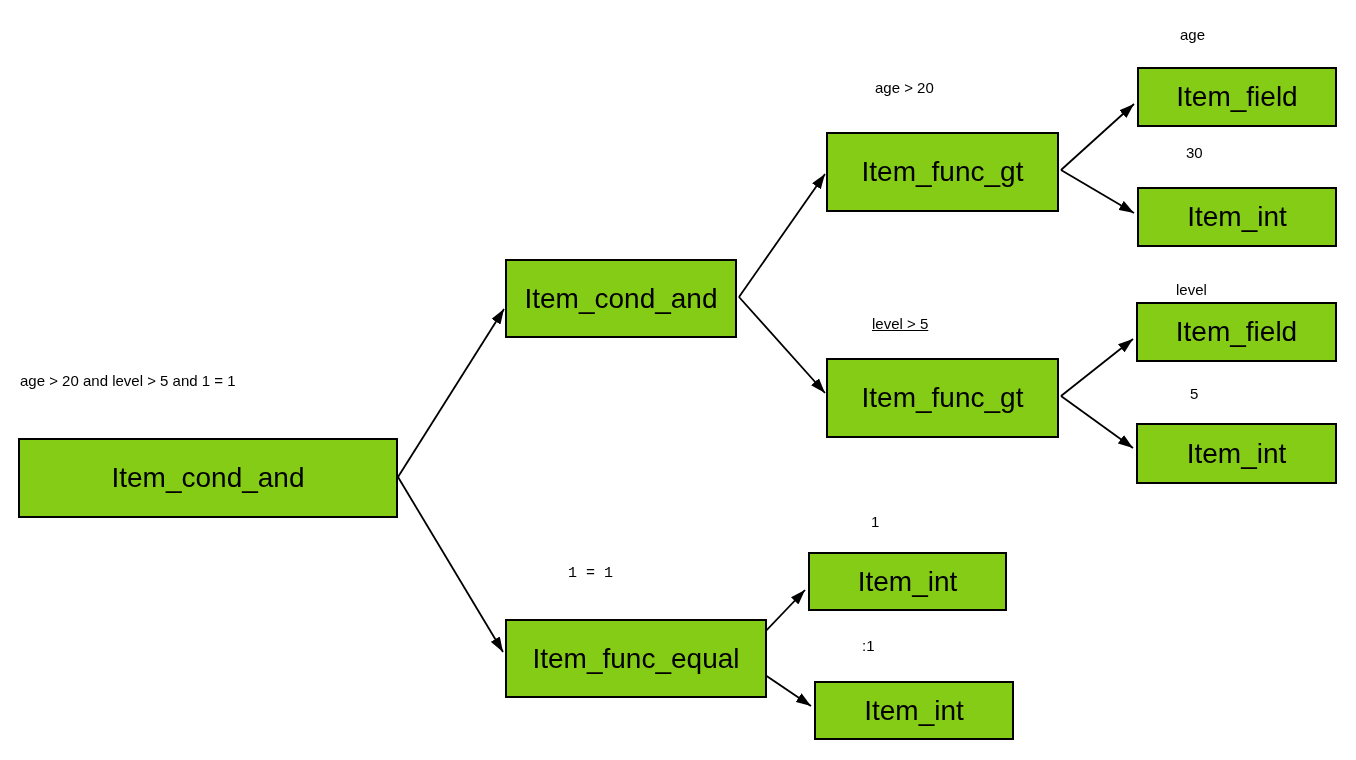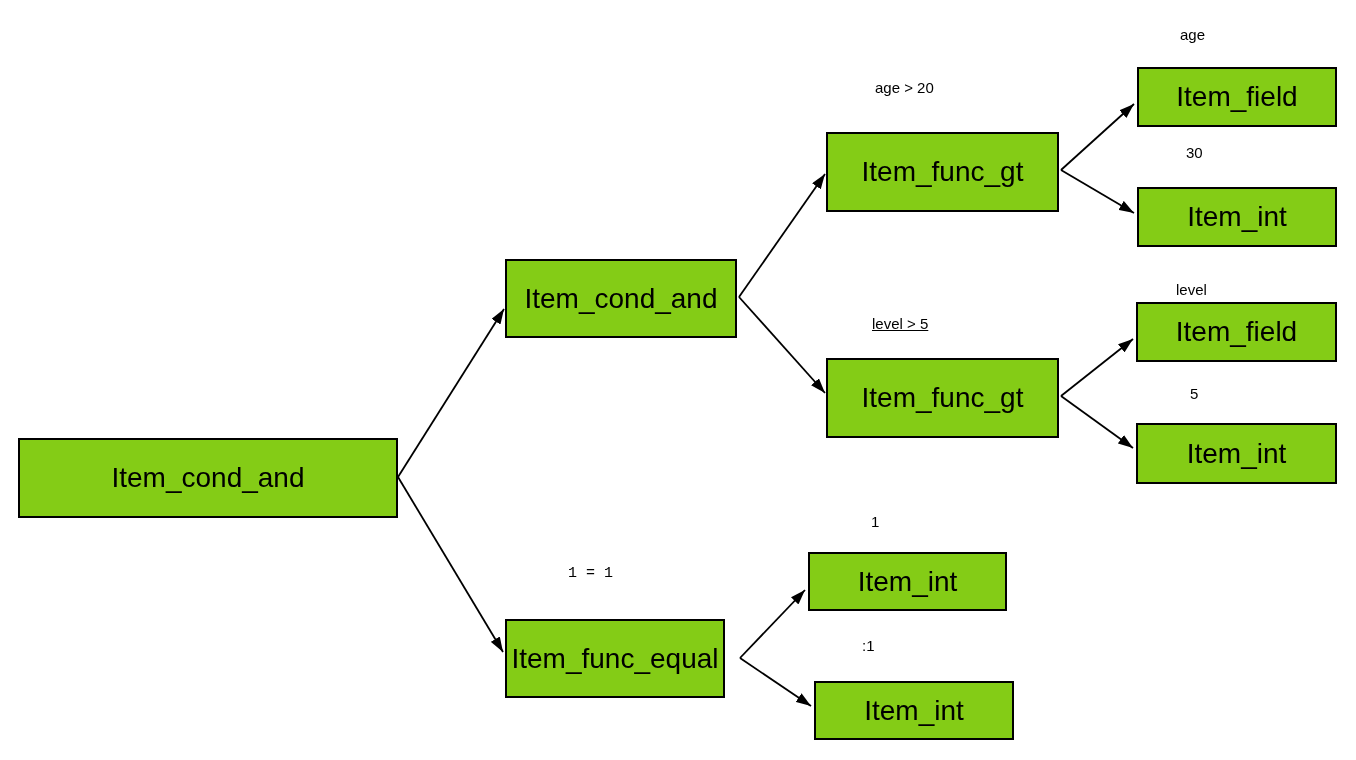--- a/index.html
+++ b/index.html
@@ -66,24 +66,25 @@
   </svg>
 
   <div class="node" style="left:18px;   top:438px; width:380px; height:80px;">Item_cond_and</div>
   <div class="node" style="left:505px;  top:259px; width:232px; height:79px;">Item_cond_and</div>
   <div class="node" style="left:826px;  top:132px; width:233px; height:80px;">Item_func_gt</div>
   <div class="node" style="left:1137px; top:67px;  width:200px; height:60px;">Item_field</div>
   <div class="node" style="left:1137px; top:187px; width:200px; height:60px;">Item_int</div>
   <div class="node" style="left:826px;  top:358px; width:233px; height:80px;">Item_func_gt</div>
   <div class="node" style="left:1136px; top:302px; width:201px; height:60px;">Item_field</div>
   <div class="node" style="left:1136px; top:423px; width:201px; height:61px;">Item_int</div>
-  <div class="node" style="left:505px;  top:619px; width:220px; height:79px;">Item_func_equal</div>
+  <div class="node" style="left:505px;  top:619px; width:262px; height:79px;">Item_func_equal</div>
   <div class="node" style="left:808px;  top:552px; width:199px; height:59px;">Item_int</div>
   <div class="node" style="left:814px;  top:681px; width:200px; height:59px;">Item_int</div>
 
+  <div class="annotation" style="left:20px;   top:372px;">age &gt; 20 and level &gt; 5 and 1 = 1</div>
   <div class="annotation" style="left:875px;  top:79px;text-align:center;">age &gt; 20</div>
   <div class="annotation" style="left:1180px; top:26px;">age</div>
   <div class="annotation" style="left:1186px; top:144px;">30</div>
   <div class="annotation" style="left:872px;  top:315px;text-decoration:underline;">level &gt; 5</div>
   <div class="annotation" style="left:1176px; top:261px;margin-top:20px;">level</div>
   <div class="annotation" style="left:1190px; top:385px;">5</div>
   <div class="annotation" style="left:568px;  top:565px;font-family:Liberation Mono, monospace;">1 = 1</div>
   <div class="annotation" style="left:871px;  top:513px;">1</div>
   <div class="annotation" style="left:862px;  top:637px;">:1</div>
 

